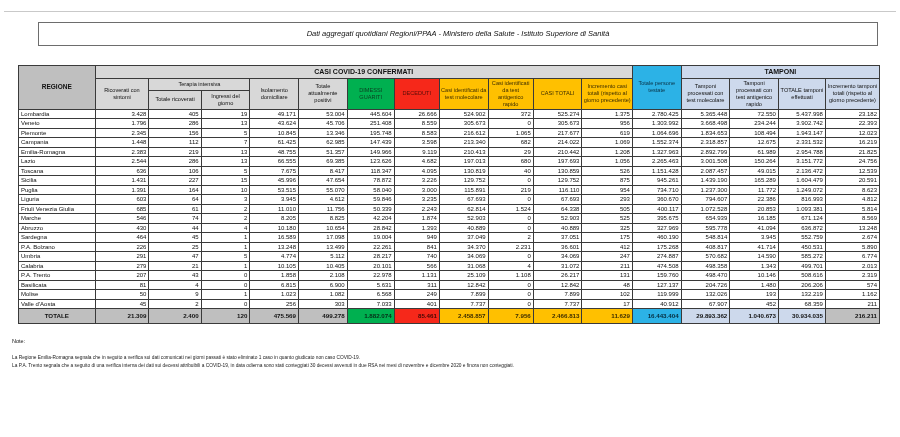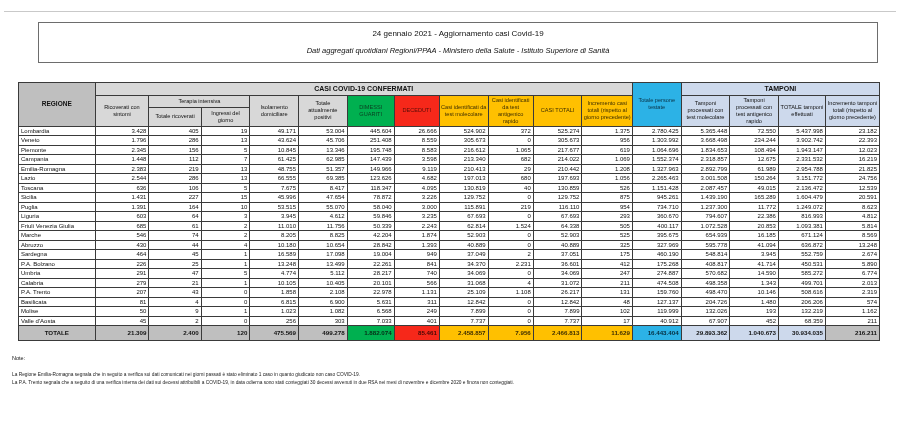--- a/index.html
+++ b/index.html
@@ -36,21 +36,20 @@
   .notes { margin: 14px 0 0 12px; }
   .notes .note-title { font-size: 5.5px; font-weight: normal; margin-bottom: 10px; }
   .notes .note-line { font-size: 4.8px; line-height: 1.5; color: #222; }
 </style>
 </head>
 <body>
 
 <div class="top-rule"></div>
 
 <div class="title-box">
-  <div class="line1">24 gennaio 2021 - Aggiornamento casi Covid-19</div>
   <div class="line2">Dati aggregati quotidiani Regioni/PPAA - Ministero della Salute - Istituto Superiore di Sanità</div>
 </div>
 
 <div class="tbl-wrap">
   <table>
     <colgroup>
         <col style="width: 8.8%;">
         <col style="width: 6.2%;">
         <col style="width: 6%;">
         <col style="width: 5.6%;">

